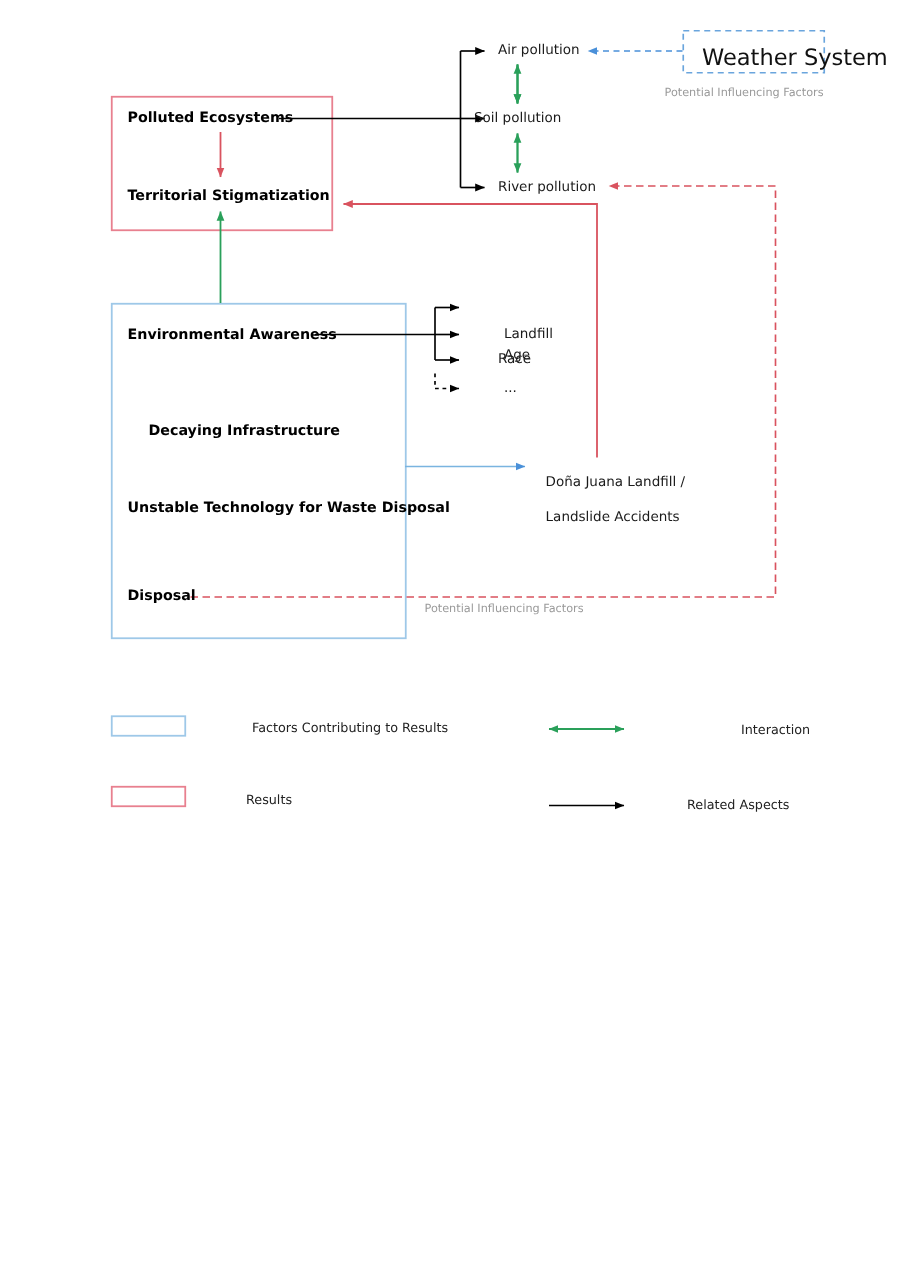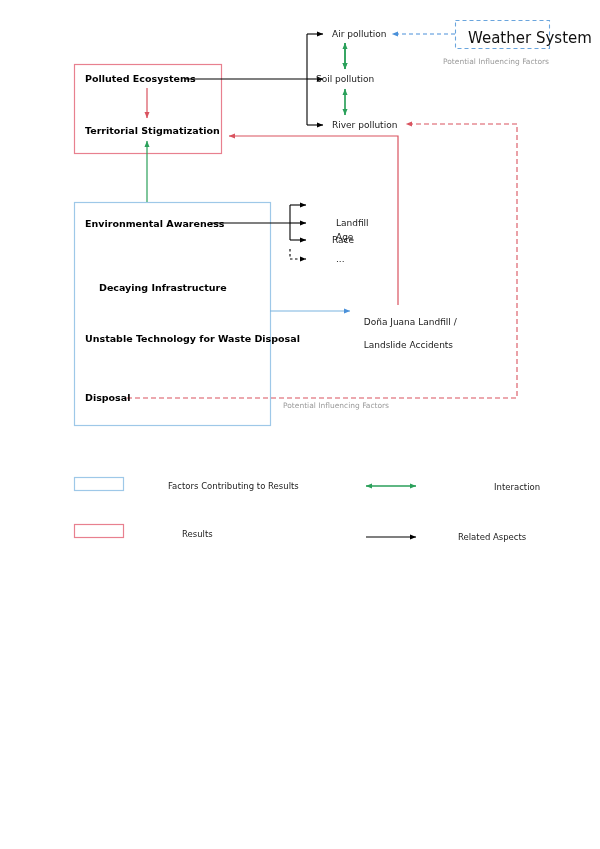--- a/index.html
+++ b/index.html
@@ -124,15 +124,15 @@
   <span>Doña Juana Landfill /</span><br>
   <span>Landslide Accidents</span>
 </div>
 
 <div class="lbl ws" style="left:468px;top:29px;">Weather System</div>
 <div class="lbl pif" style="left:443px;top:57px;">Potential Influencing Factors</div>
 
 <div class="lbl pif" style="left:283px;top:401px;">Potential Influencing Factors</div>
 
 <div class="lbl legend-txt" style="left:168px;top:481px;">Factors Contributing to Results</div>
-<div class="lbl legend-txt" style="left:182px;top:529px;">Results</div>
+<div class="lbl legend-txt" style="left:164px;top:529px;">Results</div>
 <div class="lbl legend-txt" style="left:458px;top:482px;padding-left:36px;">Interaction</div>
 <div class="lbl legend-txt" style="left:458px;top:532px;">Related Aspects</div>
 
 </body></html>

